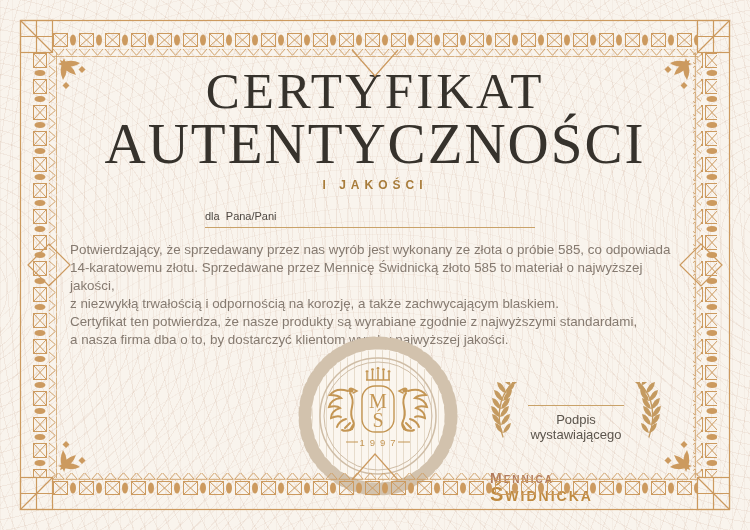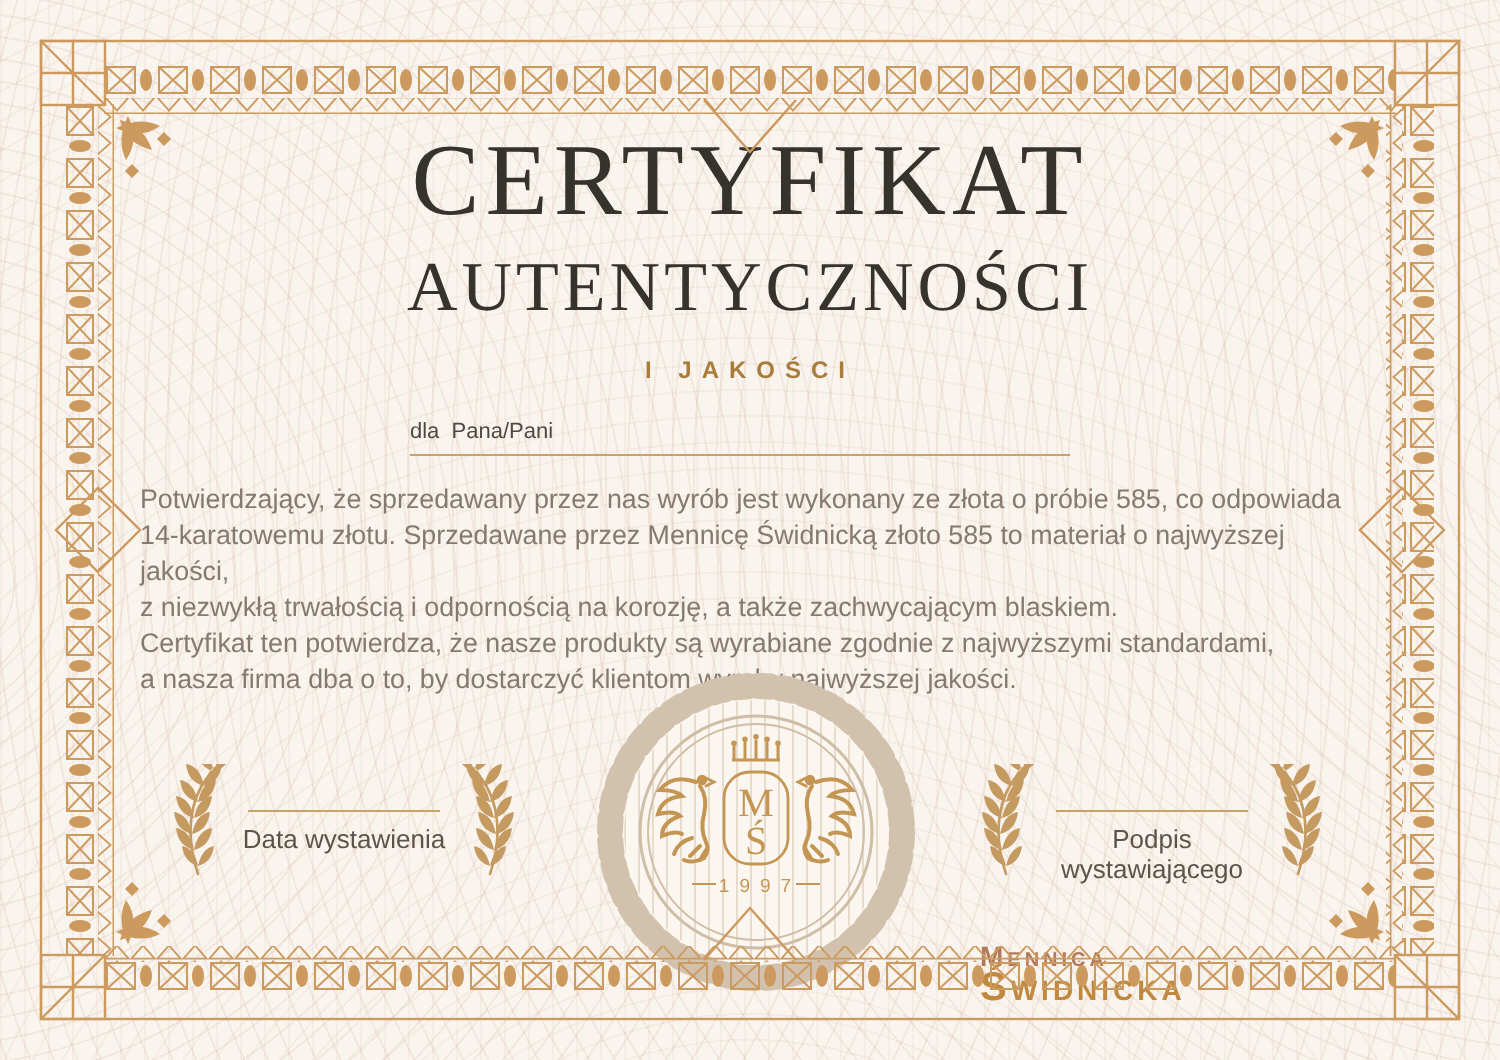--- a/index.html
+++ b/index.html
@@ -13,21 +13,21 @@
       repeating-linear-gradient(90deg, rgba(203,168,147,0.09) 0 1px, transparent 1px 12px);
     font-family:"Liberation Sans", sans-serif;
   }
   .content{position:absolute; inset:0; z-index:1;}
   .title{
     position:absolute; top:64px; left:0; width:100%; margin:0;
     text-align:center; font-family:"Liberation Serif", serif; font-weight:400;
     color:#36322C;
   }
   .title-line1{display:block; font-size:51px; line-height:54px; letter-spacing:3px;}
-  .title-line2{display:block; font-size:35px; line-height:52px; letter-spacing:2px;}
+  .title-line2{display:block; font-size:57px; line-height:52px; letter-spacing:2px;}
   .subtitle{
     position:absolute; top:178px; left:0; width:100%; text-align:center;
     font-size:12px; font-weight:bold; letter-spacing:5px; color:#A87C3B;
   }
   .recipient{position:absolute; left:205px; top:210px; width:330px;}
   .recipient-label{font-size:11px; color:#4E4842; white-space:pre;}
   .recipient-line{margin-top:5px; border-bottom:1.5px solid #C9A269;}
   .body-text{
     position:absolute; top:241px; left:50%; transform:translateX(-50%);
     width:610px; margin:0; white-space:pre-line;
@@ -125,32 +125,20 @@
 
     <use href="#griffinG" transform="translate(38,58)"></use>
     <use href="#griffinG" transform="translate(142,58) scale(-1,1)"></use>
 
     <g>
       <path d="M58 116 h12 M122 116 h-12" stroke="#C49654" stroke-width="1.1"></path>
       <text x="92" y="120" text-anchor="middle" font-family="Liberation Sans, sans-serif" font-size="9.5" letter-spacing="5" fill="#C49654">1997</text>
     </g>
   </svg>
 
-  <div class="sig-block" id="date-block">
-    <svg class="branch" width="34" height="58" viewBox="0 0 34 58">
-      <use href="#laurelBranch"></use>
-    </svg>
-    <div class="label-box">
-      <div class="label-line"></div>
-      <div class="label-text">Data wystawienia</div>
-    </div>
-    <svg class="branch" width="34" height="58" viewBox="0 0 34 58">
-      <use href="#laurelBranch" transform="translate(34,0) scale(-1,1)"></use>
-    </svg>
-  </div>
 
   <div class="sig-block" id="sign-block">
     <svg class="branch" width="34" height="58" viewBox="0 0 34 58">
       <use href="#laurelBranch"></use>
     </svg>
     <div class="label-box">
       <div class="label-line"></div>
       <div class="label-text">Podpis
 wystawiającego</div>
     </div>

